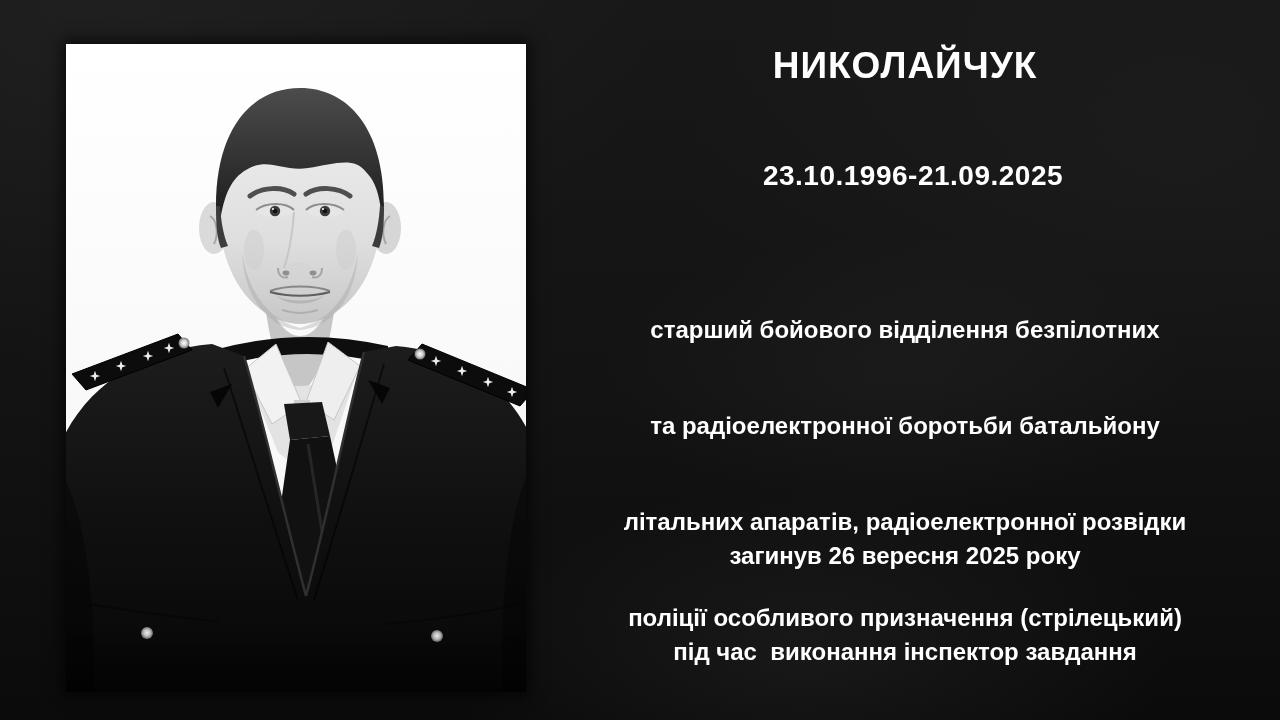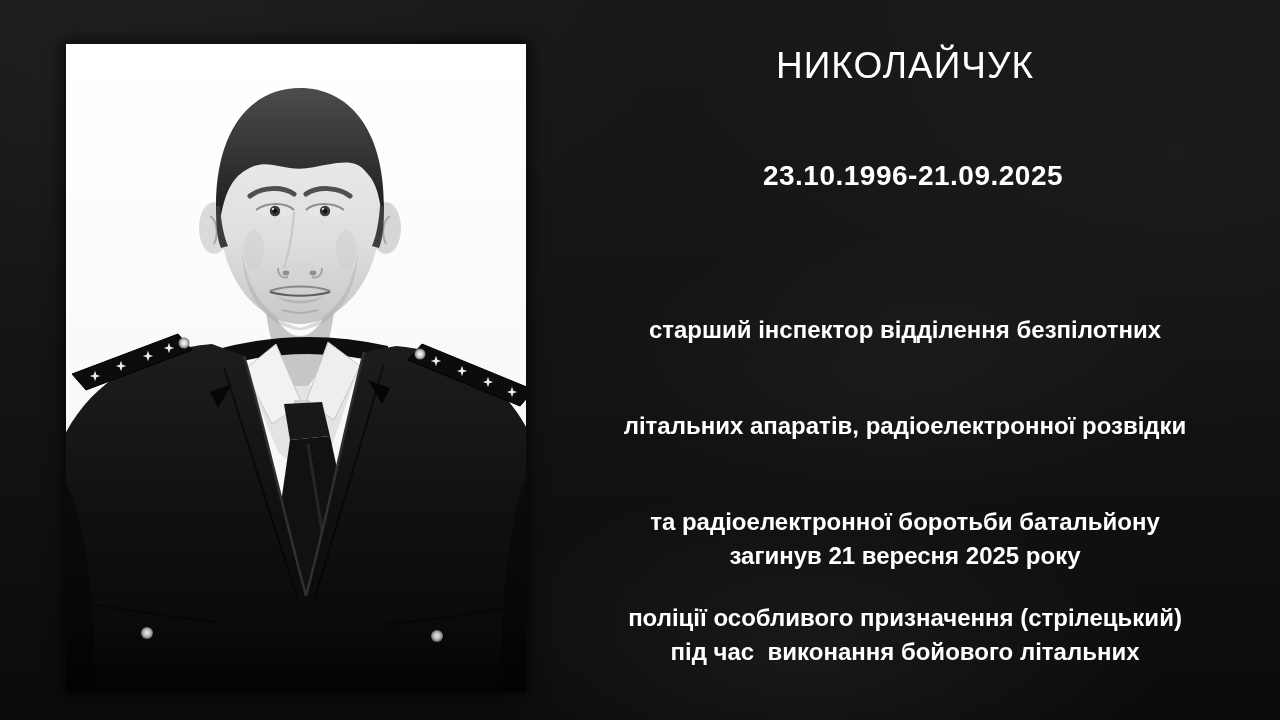--- a/index.html
+++ b/index.html
@@ -21,21 +21,21 @@
     position:absolute; left:66px; top:44px; width:460px; height:648px;
     box-shadow:0 0 14px 4px rgba(0,0,0,0.65);
   }
   .photo svg { display:block; width:100%; height:100%; }
   .textcol {
     position:absolute; left:530px; top:0; width:750px; height:720px;
     color:#ffffff; text-align:center;
   }
   .name {
     position:absolute; top:42px; left:0; width:100%;
-    font-size:37px; line-height:48px; font-weight:normal; letter-spacing:1px;text-align:center;
+    font-size:37px; line-height:48px; font-weight:bold; letter-spacing:1px;text-align:center;
   }
   .dates {
     position:absolute; top:160px; left:8px; width:100%;
     font-size:28px; font-weight:bold; letter-spacing:0.5px;
   }
   .rank {
     position:absolute; top:250px; left:0; width:100%;
     font-size:24px; line-height:32px; font-weight:bold; white-space:pre-wrap;
   }
   .death {
@@ -187,26 +187,26 @@
   </div>
 
   <div class="textcol">
     <div class="name">
       <div>НИКОЛАЙЧУК</div>
     </div>
 
     <div class="dates">23.10.1996-21.09.2025</div>
 
     <div class="rank">
-      <div>старший інспектор відділення безпілотних</div>
+      <div>старший бойового відділення безпілотних</div>
+      <div>та радіоелектронної боротьби батальйону</div>
       <div>літальних апаратів, радіоелектронної розвідки</div>
-      <div>та радіоелектронної боротьби батальйону</div>
       <div>поліції особливого призначення (стрілецький)</div>
       
     </div>
 
     <div class="death">
-      <div>загинув 21 вересня 2025 року</div>
-      <div>під час  виконання бойового літальних</div>
+      <div>загинув 26 вересня 2025 року</div>
+      <div>під час  виконання інспектор завдання</div>
       
     </div>
   </div>
 </div>
 
 </body></html>

